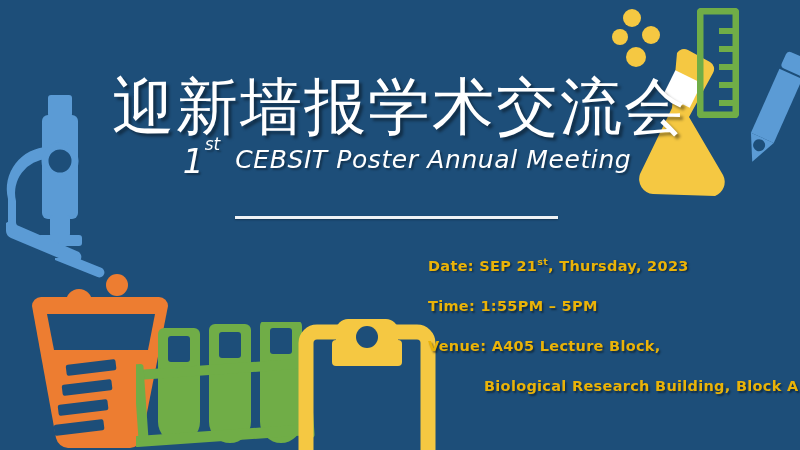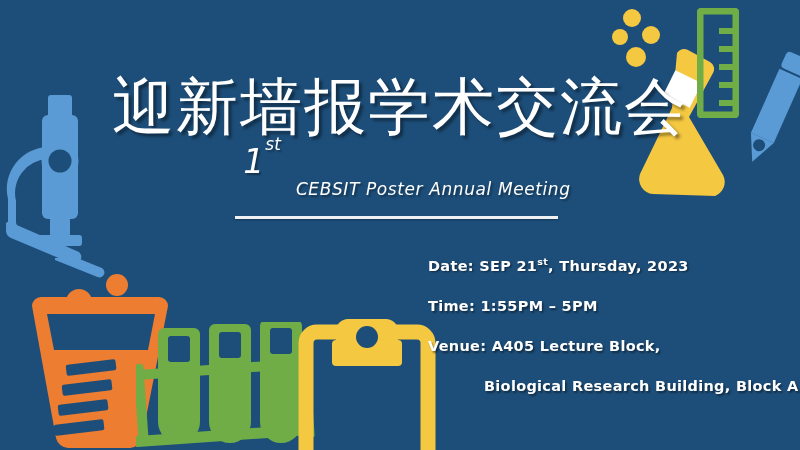--- a/index.html
+++ b/index.html
@@ -54,41 +54,40 @@
   }
   #ordinal-suffix {
     font-size:17px;
     vertical-align:super;
     position:relative;
     top:-11px;
     left:1px;
   }
   #subtitle-text {
     font-family:"DejaVu Sans", sans-serif;
-    font-size:17px;
+    font-size:25px;
     font-weight:400;
     letter-spacing:0.6px;
     margin-left:16px;
-    margin-top:34px;
   }
   #title-rule {
     position:absolute;
     left:235px; top:216px;
     width:323px; height:3px;
     background:#eef2f5;
     box-shadow:0 1px 2px rgba(0,0,0,0.3);
     z-index:5;
   }
 
   
   #details {
     position:absolute;
     left:428px; top:256px;
     z-index:6;
-    color:#ffffff;
+    color:#eab308;
   }
   .detail-line {
     font-family:"DejaVu Sans", sans-serif;
     font-size:14.5px;
     font-weight:bold;
     letter-spacing:0.3px;
     margin-bottom:24px;
     text-shadow:1.5px 1.5px 2px rgba(0,0,0,0.45);
     white-space:nowrap;
   }

